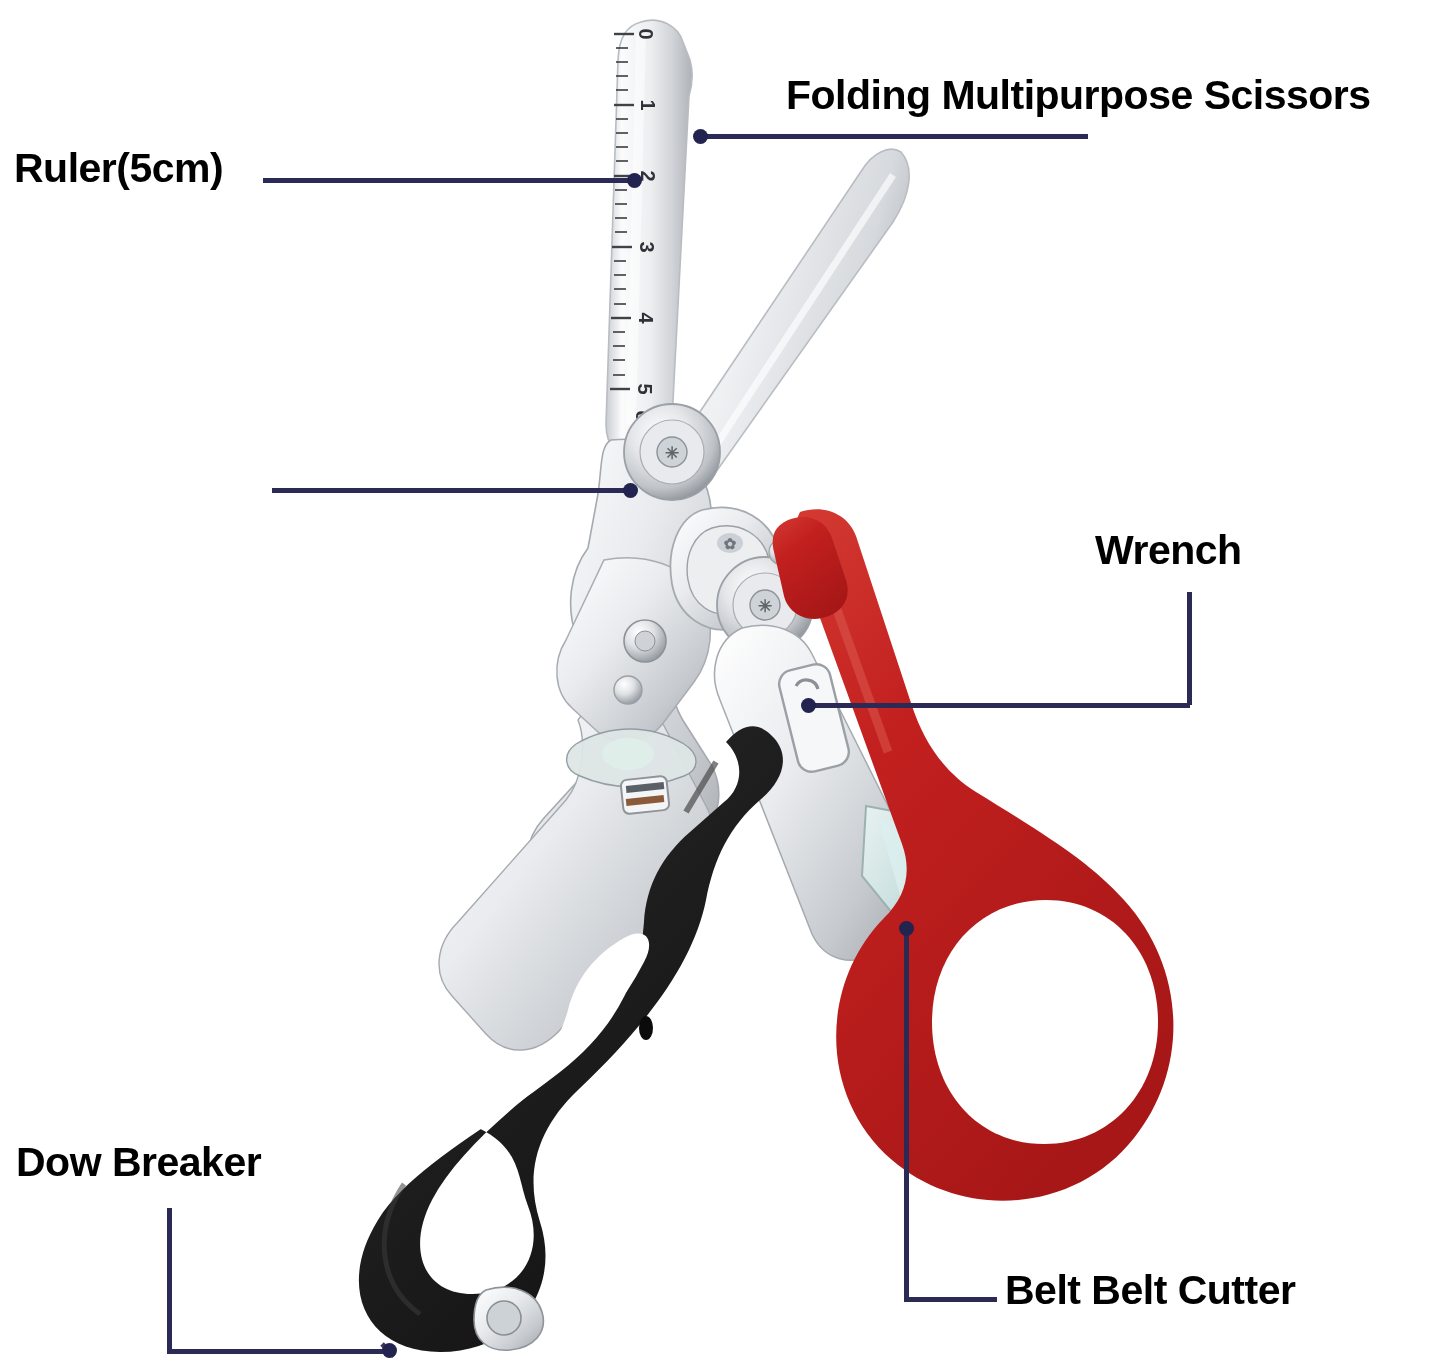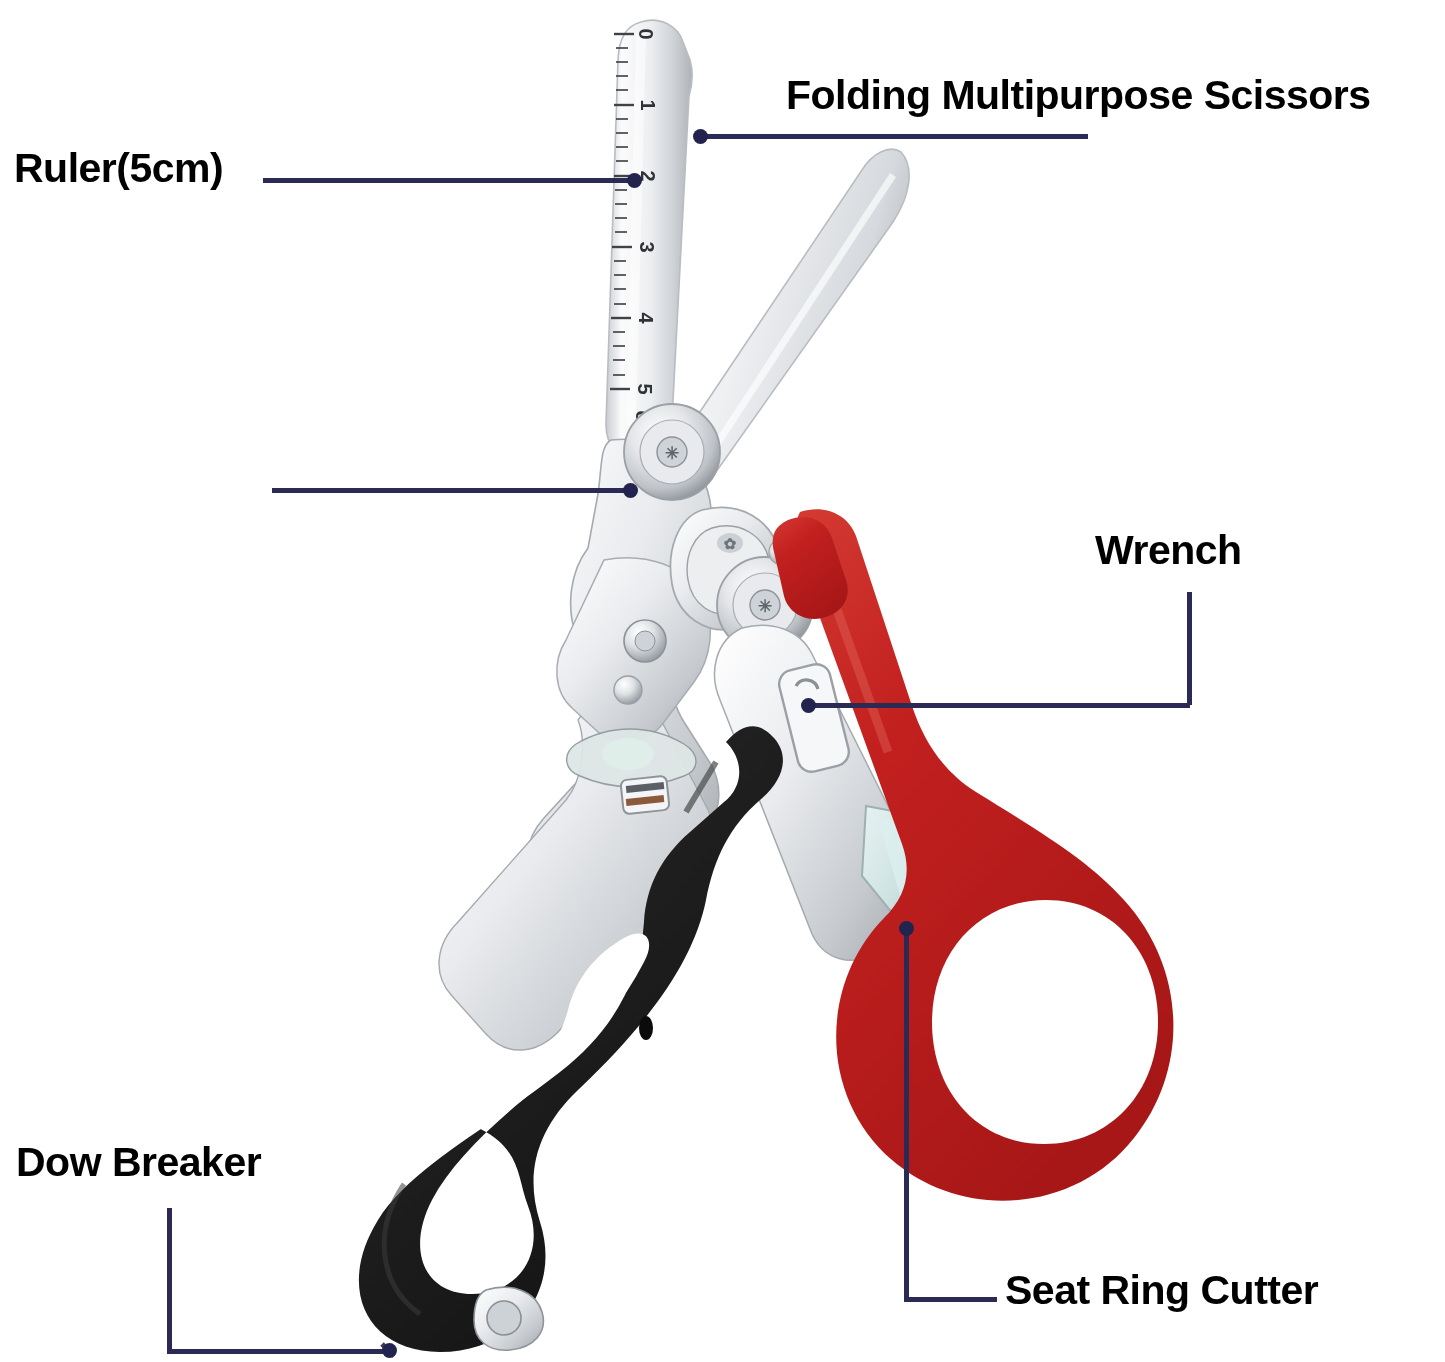--- a/index.html
+++ b/index.html
@@ -341,15 +341,15 @@
 
   <div class="label" style="left:786px;top:75px;">Folding Multipurpose Scissors</div>
 
   <div class="label" style="left:14px;top:148px;">Ruler(5cm)</div>
 
 
   <div class="label" style="left:1095px;top:530px;text-align:right;">Wrench</div>
 
   <div class="label" style="left:16px;top:1142px;text-align:right;">Dow Breaker</div>
 
-  <div class="label" style="left:1005px;top:1270px;">Seat Ring Cutter</div>
+  <div class="label" style="left:1005px;top:1270px;">Belt Belt Cutter</div>
 
 </div>
 
 </body></html>

